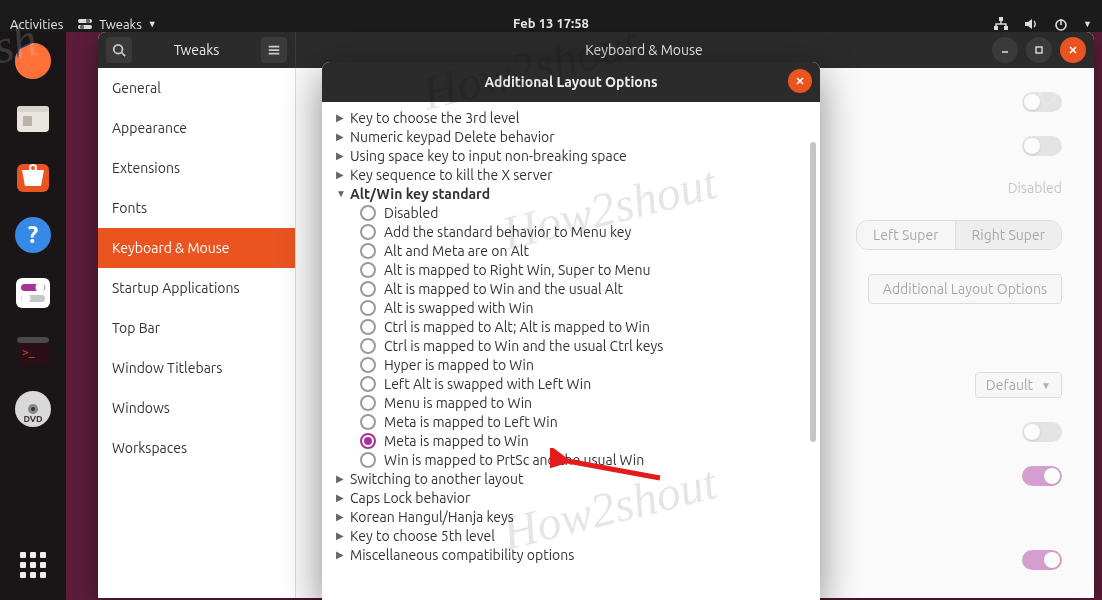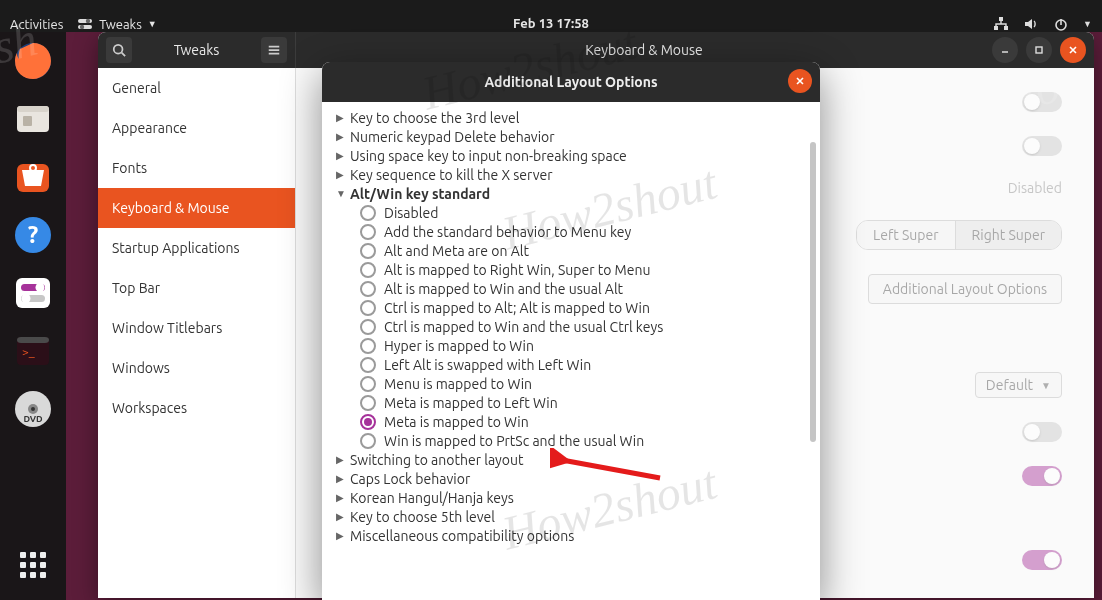--- a/index.html
+++ b/index.html
@@ -260,20 +260,21 @@
             <path d="M3 3l6 6M9 3l-6 6" stroke="#fff" stroke-width="1.6"></path>
           </svg>
       </div>
     </div>
   </div>
 
   <div class="win-body">
     <div class="sidebar">
       <div class="sidebar-item"><span>General</span></div>
       <div class="sidebar-item"><span>Appearance</span></div>
+      <div class="sidebar-item"><span>Extensions</span></div>
       <div class="sidebar-item"><span>Fonts</span></div>
       <div class="sidebar-item active"><span>Keyboard &amp; Mouse</span></div>
       <div class="sidebar-item"><span>Startup Applications</span></div>
       <div class="sidebar-item"><span>Top Bar</span></div>
       <div class="sidebar-item"><span>Window Titlebars</span></div>
       <div class="sidebar-item"><span>Windows</span></div>
       <div class="sidebar-item"><span>Workspaces</span></div>
     </div>
 
     <div class="main">
@@ -348,20 +349,24 @@
     <div class="radio-row">
         <span class="radio"></span>
         <span>Alt is mapped to Right Win, Super to Menu</span>
       </div>
     <div class="radio-row">
         <span class="radio"></span>
         <span>Alt is mapped to Win and the usual Alt</span>
       </div>
     <div class="radio-row">
         <span class="radio"></span>
+        <span>Alt is swapped with Win</span>
+      </div>
+    <div class="radio-row">
+        <span class="radio"></span>
         <span>Ctrl is mapped to Alt; Alt is mapped to Win</span>
       </div>
     <div class="radio-row">
         <span class="radio"></span>
         <span>Ctrl is mapped to Win and the usual Ctrl keys</span>
       </div>
     <div class="radio-row">
         <span class="radio"></span>
         <span>Hyper is mapped to Win</span>
       </div>

